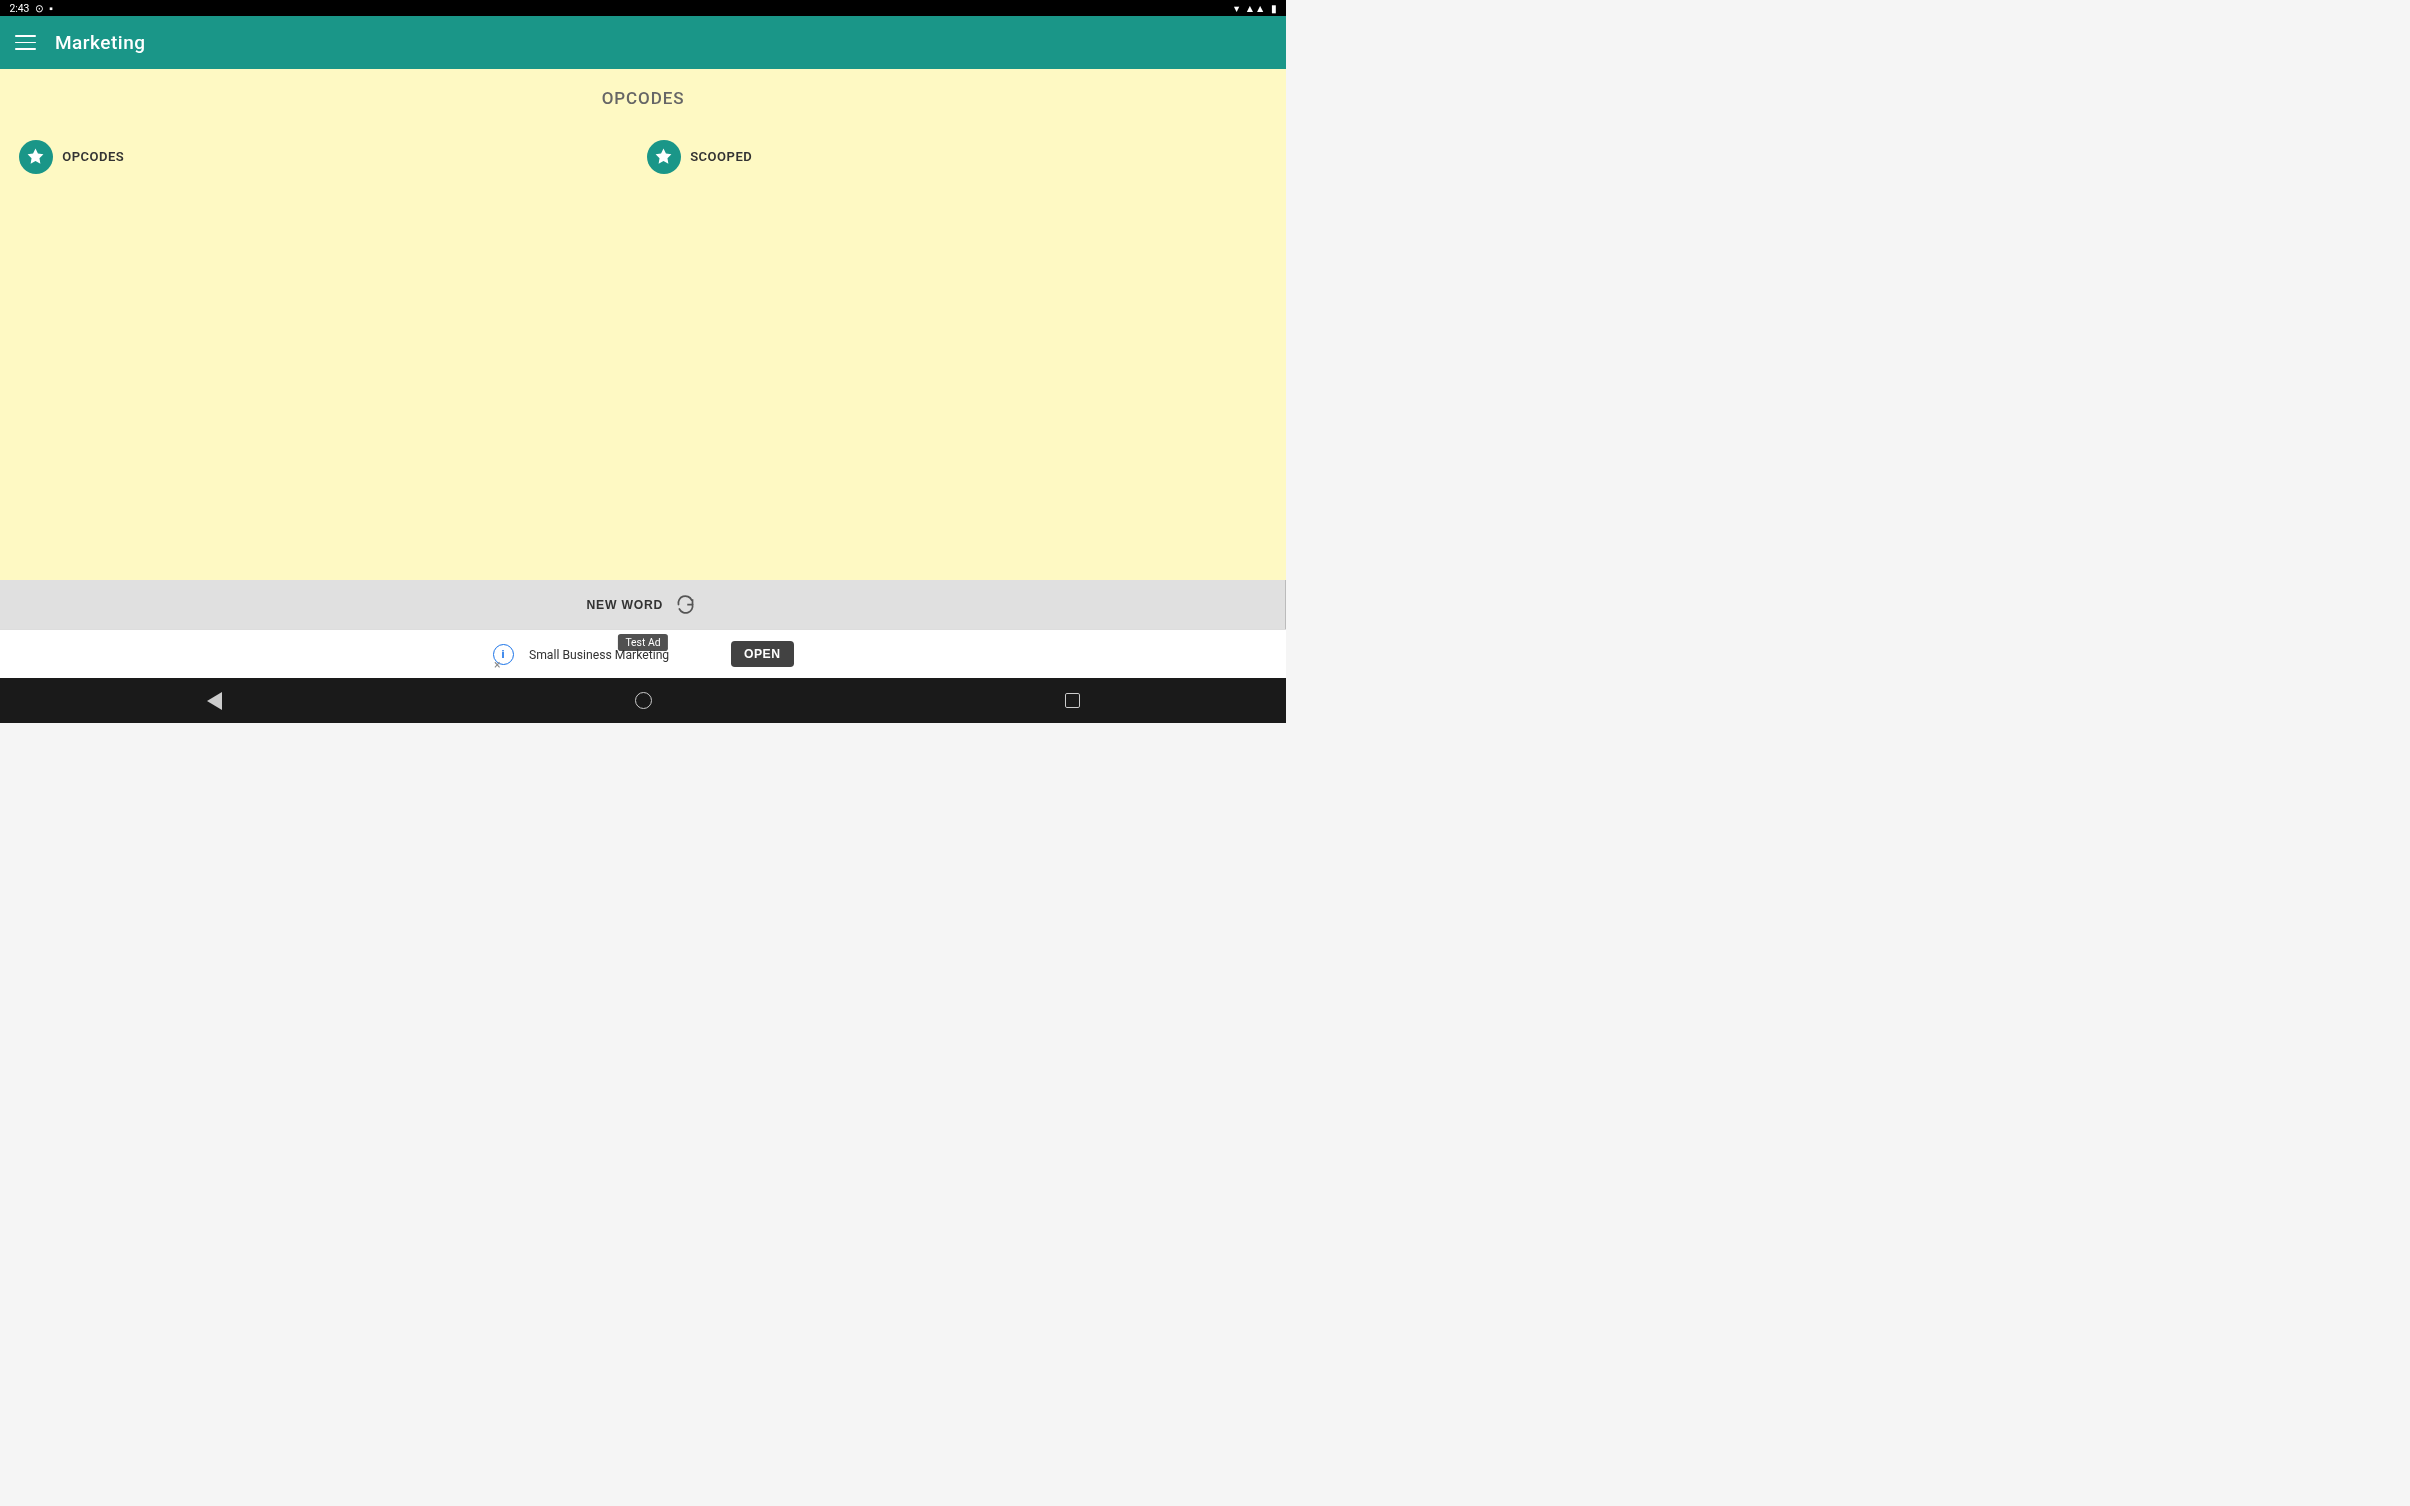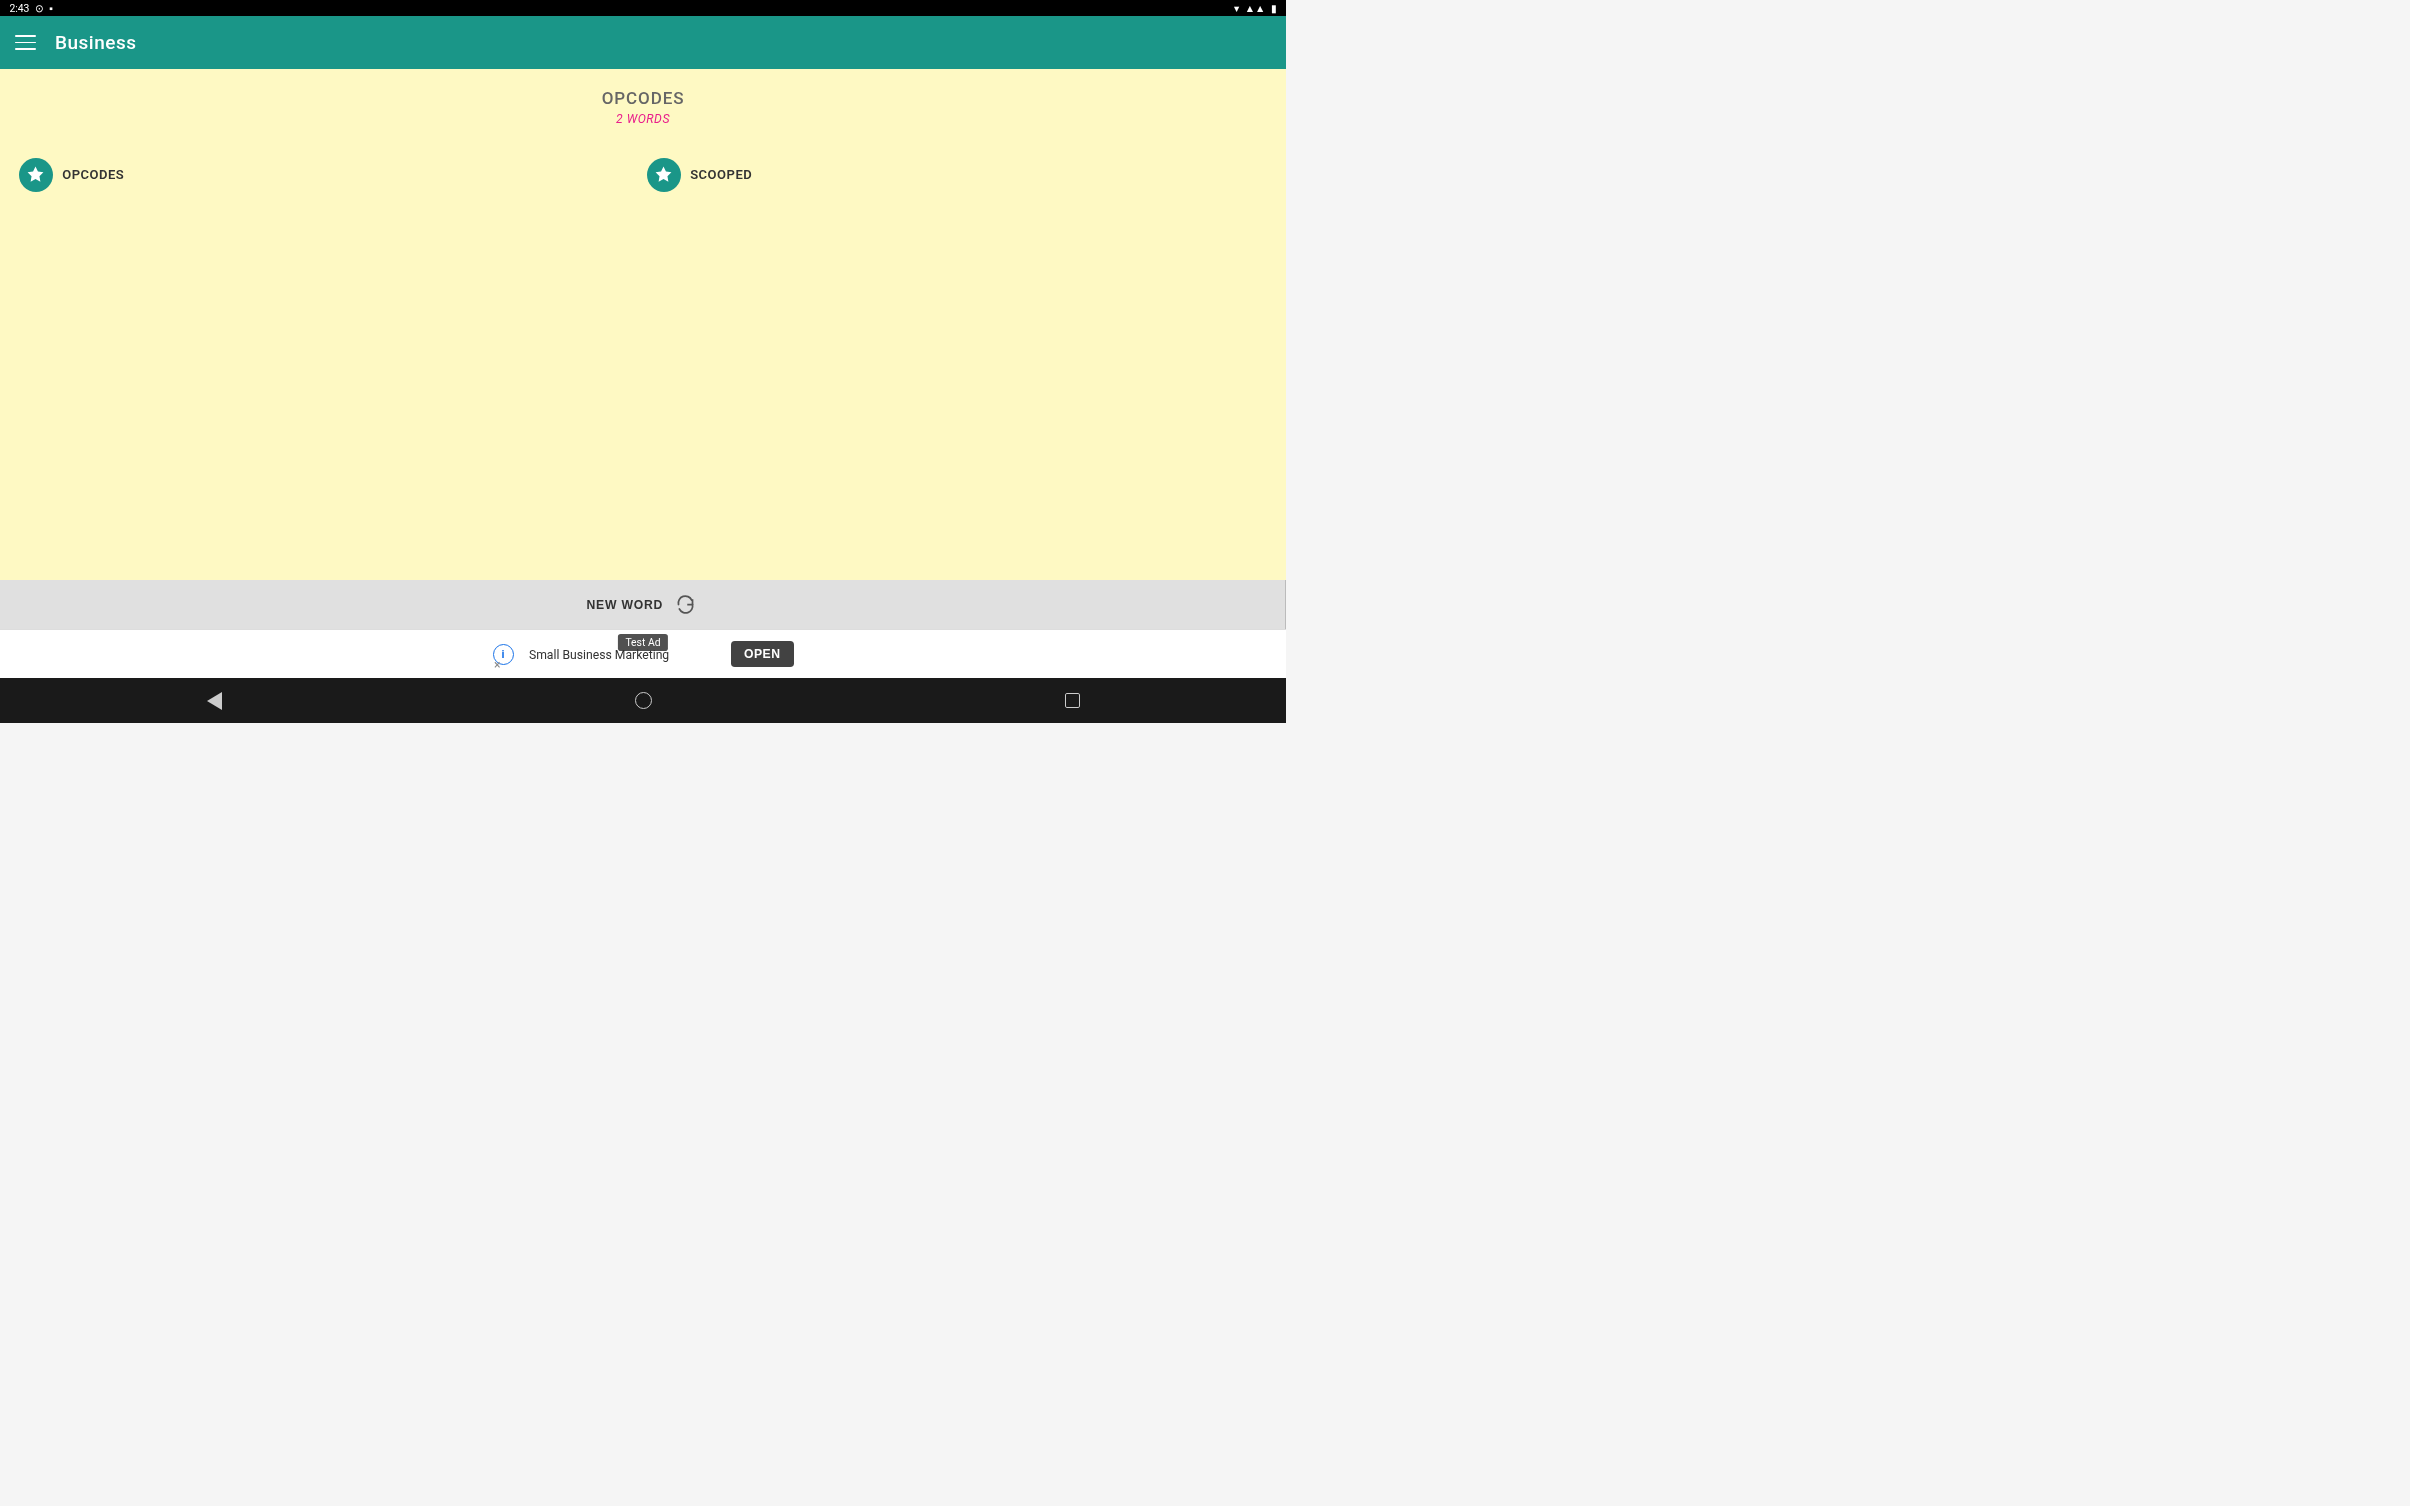--- a/index.html
+++ b/index.html
@@ -316,27 +316,26 @@
     <span class="status-icon">▮</span>
   </div>
 </div>
 
 <div class="app-bar">
   <div class="hamburger-icon">
     <span></span>
     <span></span>
     <span></span>
   </div>
-  <span class="app-title">Business</span>
+  <span class="app-title">Marketing</span>
 </div>
 
 <div class="main-content">
   <div class="section-header">
     <div class="section-title">OPCODES</div>
-    <div class="section-subtitle">2 WORDS</div>
   </div>
 
   <div class="word-list">
     <div class="word-item">
       <div class="star-icon">
         <svg viewBox="0 0 24 24" xmlns="http://www.w3.org/2000/svg">
           <path d="M12 2l3.09 6.26L22 9.27l-5 4.87L18.18 21 12 17.77 5.82 21 7 14.14 2 9.27l6.91-1.01L12 2z"></path>
         </svg>
       </div>
       <span class="word-label">OPCODES</span>

